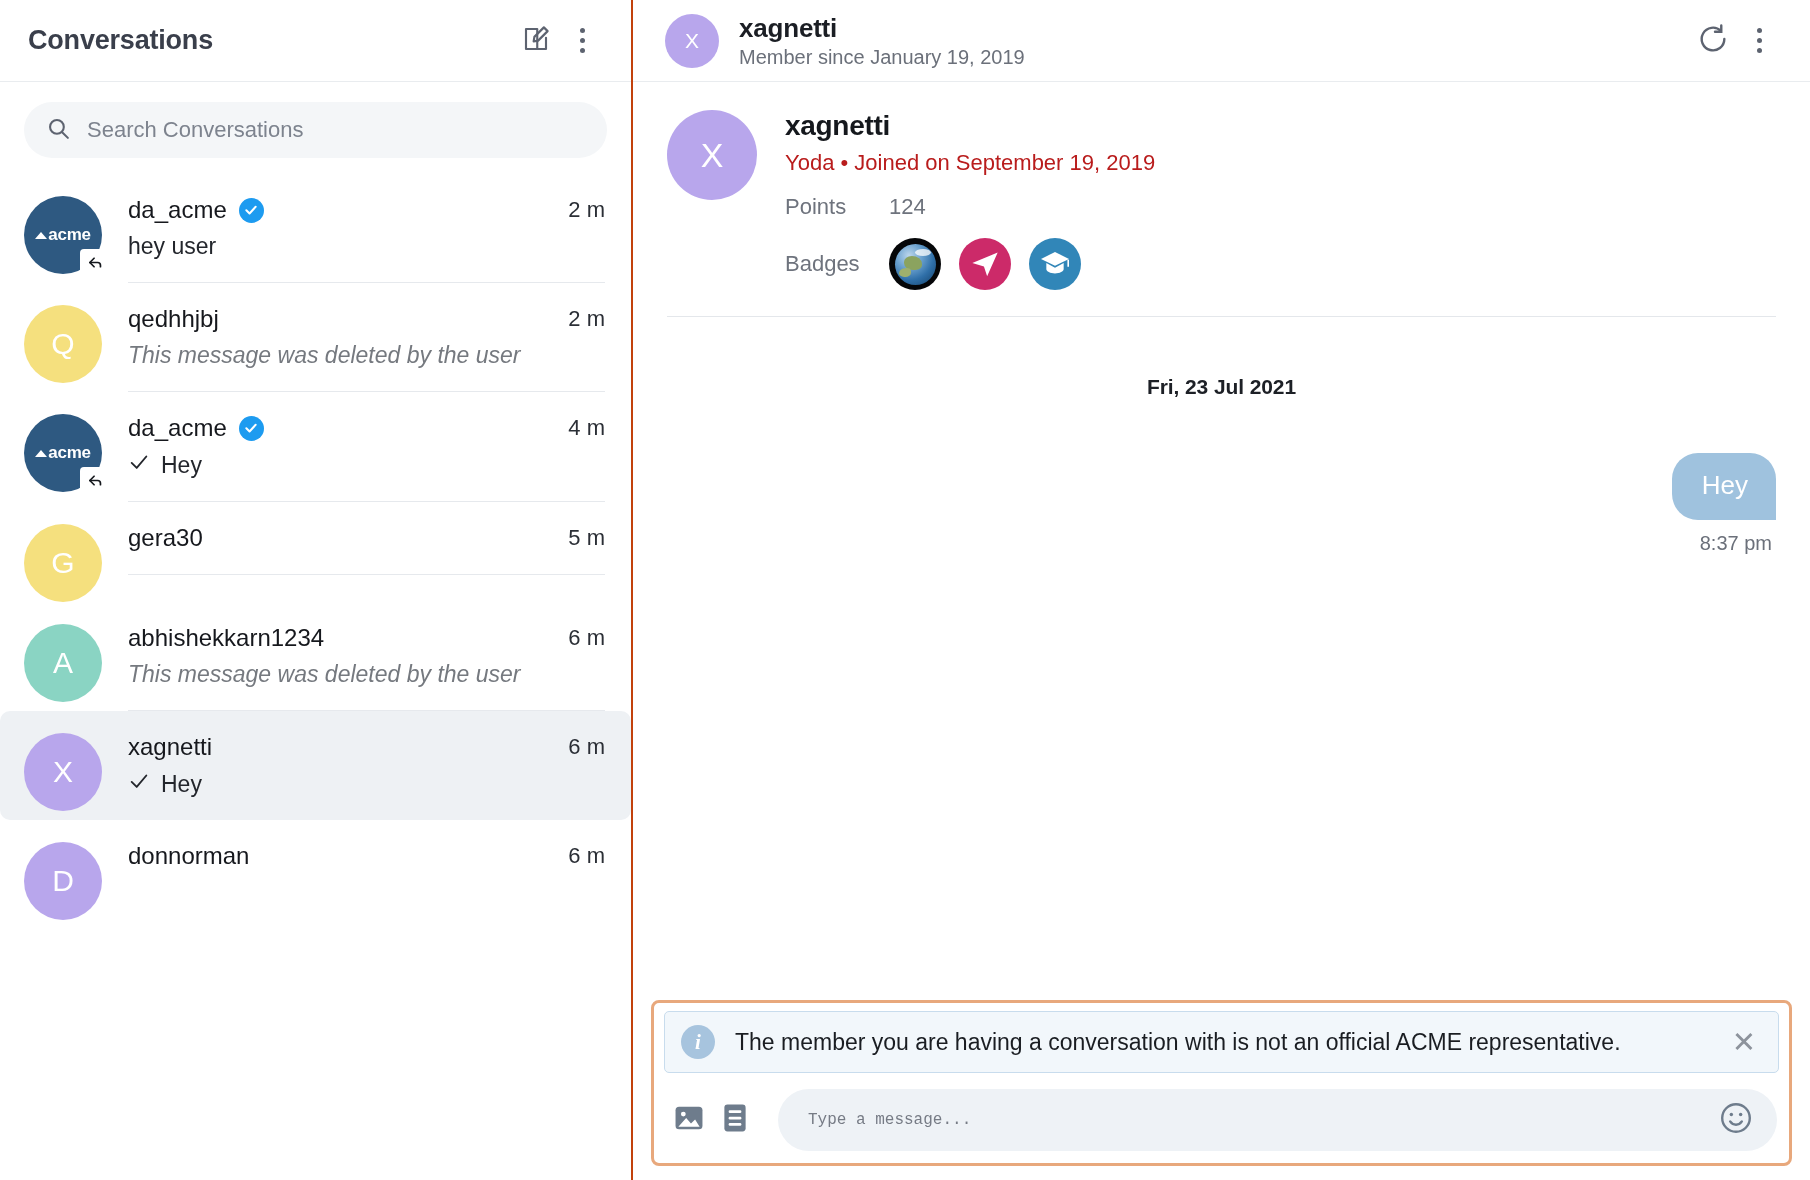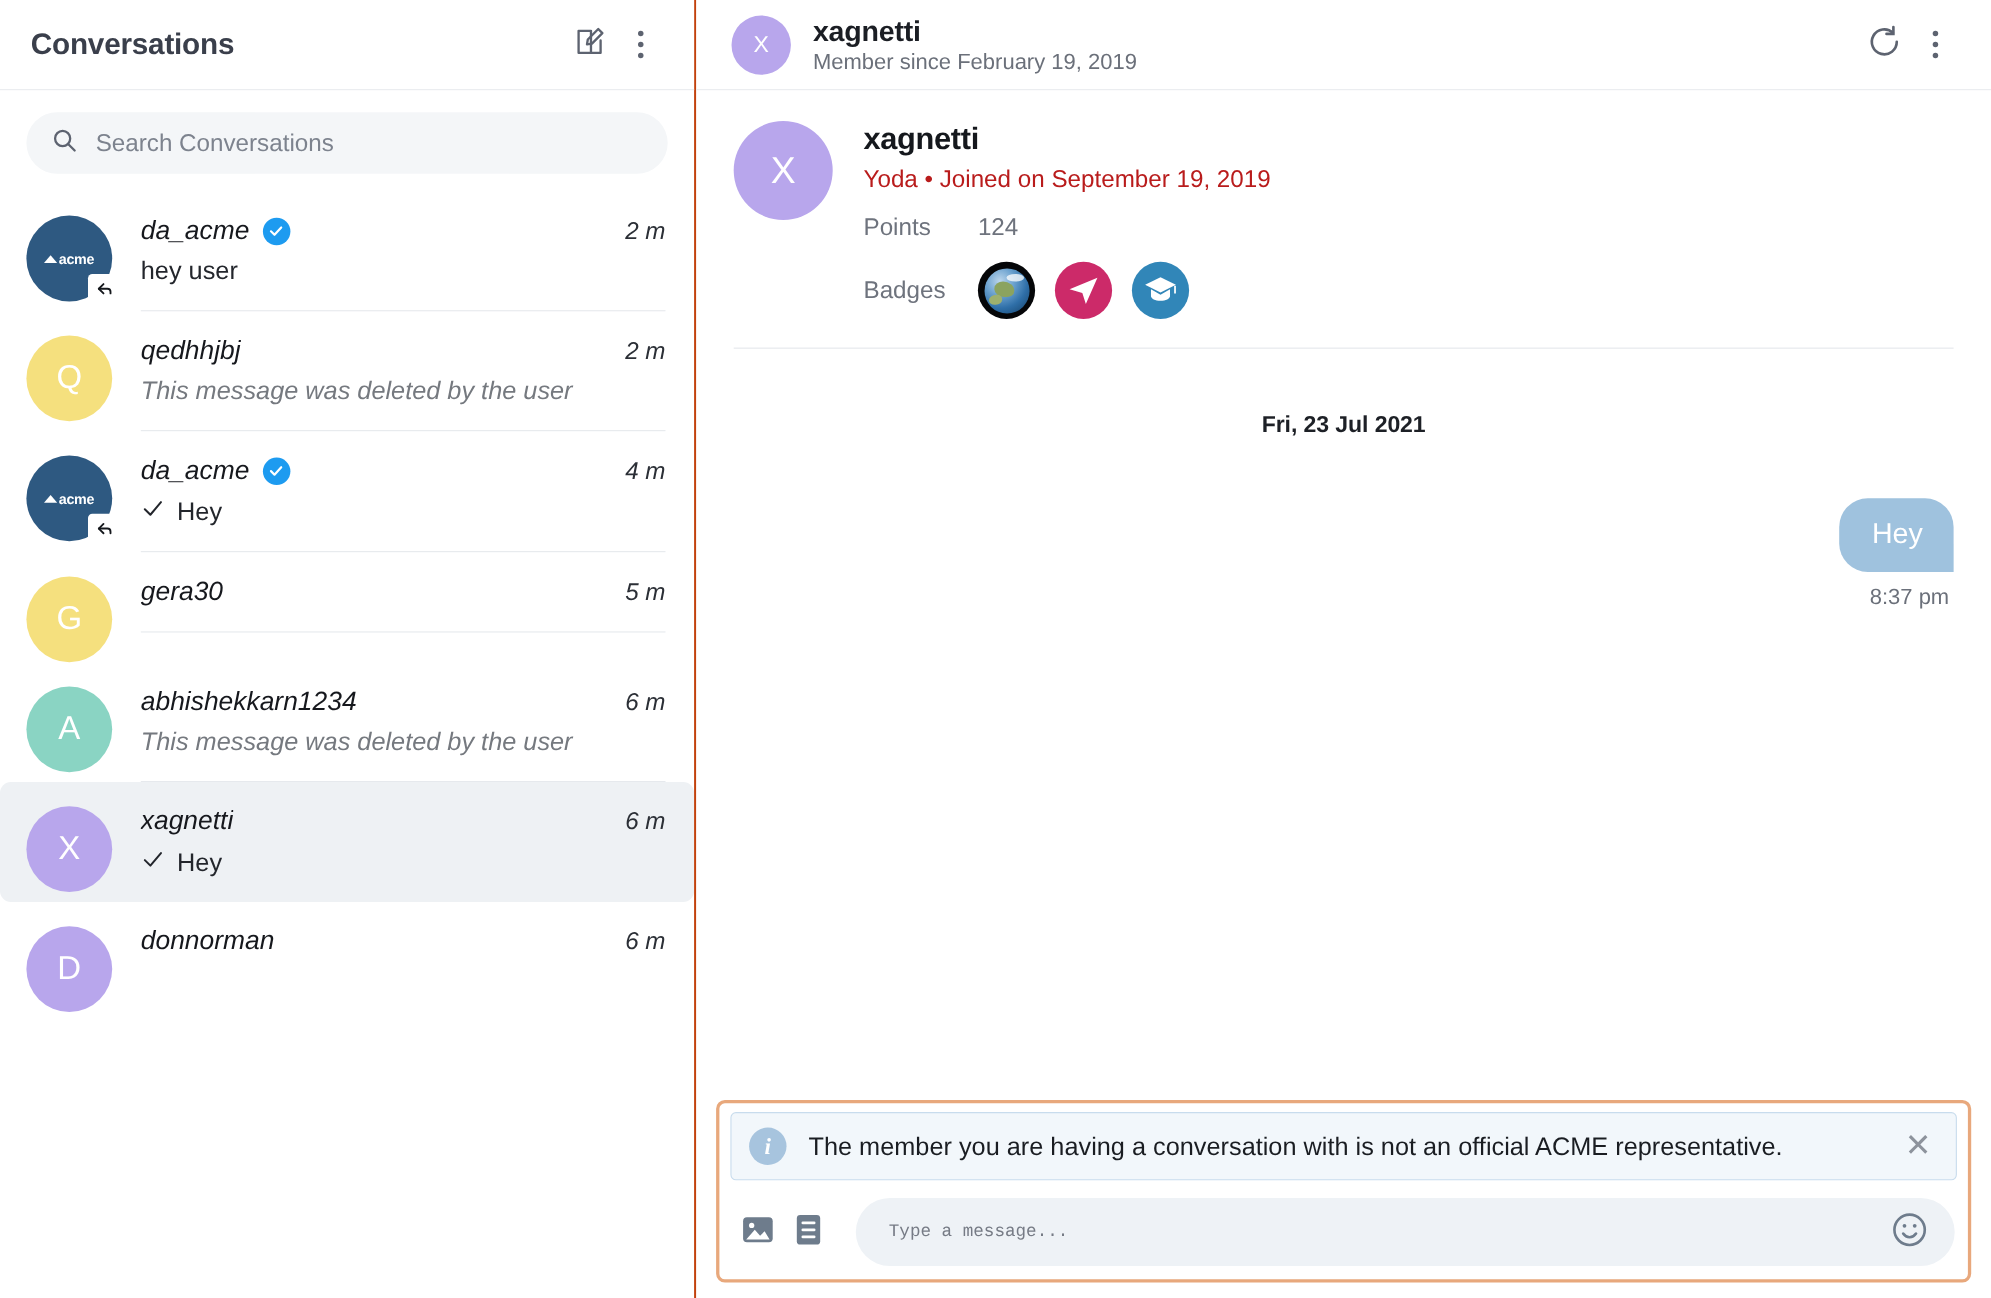--- a/index.html
+++ b/index.html
@@ -60,36 +60,36 @@
   .conv-row.selected { background: #eef1f4; }
   .avatar {
     width: 78px; height: 78px; border-radius: 50%;
     display: flex; align-items: center; justify-content: center;
     color: #ffffff; font-size: 30px; font-weight: 400;
     flex: 0 0 78px; position: relative;
   }
   .avatar.acme { font-size: 0; }
   .acme-logo {
     display: flex; align-items: center; gap: 0;
-    color: #fff; font-size: 13px; font-weight: bold; letter-spacing: -0.3px;
+    color: #fff; font-size: 17px; font-weight: bold; letter-spacing: -0.3px;
   }
   .acme-tri {
     width: 0; height: 0;
     border-left: 6px solid transparent; border-right: 6px solid transparent;
     border-bottom: 7px solid #ffffff; margin-right: 1px;
   }
   .reply-badge {
     position: absolute; right: -8px; bottom: -2px;
     width: 30px; height: 27px; background: #ffffff;
     border-radius: 4px 4px 4px 0;
     display: flex; align-items: center; justify-content: center;
   }
   .conv-body { flex: 1; margin-left: 26px; padding-bottom: 22px; min-width: 0; }
   .conv-divider { border-bottom: 1px solid #e6e9ed; }
-  .conv-topline { display: flex; align-items: center; font-style: italic; }
+  .conv-topline { display: flex; align-items: center; }
   .conv-name {
     font-size: 24px; color: #16181d; font-weight: 400;
     white-space: nowrap; overflow: hidden; text-overflow: ellipsis;
   }
   .verified {
     width: 25px; height: 25px; border-radius: 50%; background: #1d9bf0;
     margin-left: 12px; flex: 0 0 25px;
     display: flex; align-items: center; justify-content: center;
   }
   .conv-time { font-size: 22px; color: #2b2f36; margin-left: auto; padding-left: 18px; white-space: nowrap; }
@@ -369,21 +369,21 @@
         </div>
       </div>
   </div>
 
   <div class="right-panel">
 
     <div class="right-header">
       <div class="rh-avatar">X</div>
       <div class="rh-text">
         <div class="rh-name">xagnetti</div>
-        <div class="rh-sub">Member since February 19, 2019</div>
+        <div class="rh-sub">Member since January 19, 2019</div>
       </div>
       <div class="hdr-icon-btn">
         <span>
           <svg width="32" height="32" viewBox="0 0 24 24" fill="none" stroke="#5d6370" stroke-width="1.8" stroke-linecap="round">
             <path d="M20.5 12a8.5 8.5 0 1 1-2.6-6.1"></path>
             <polyline points="18.2,1.9 18.2,6.6 13.5,6.6"></polyline>
           </svg>
         </span>
       </div>
       <div class="hdr-icon-btn">

